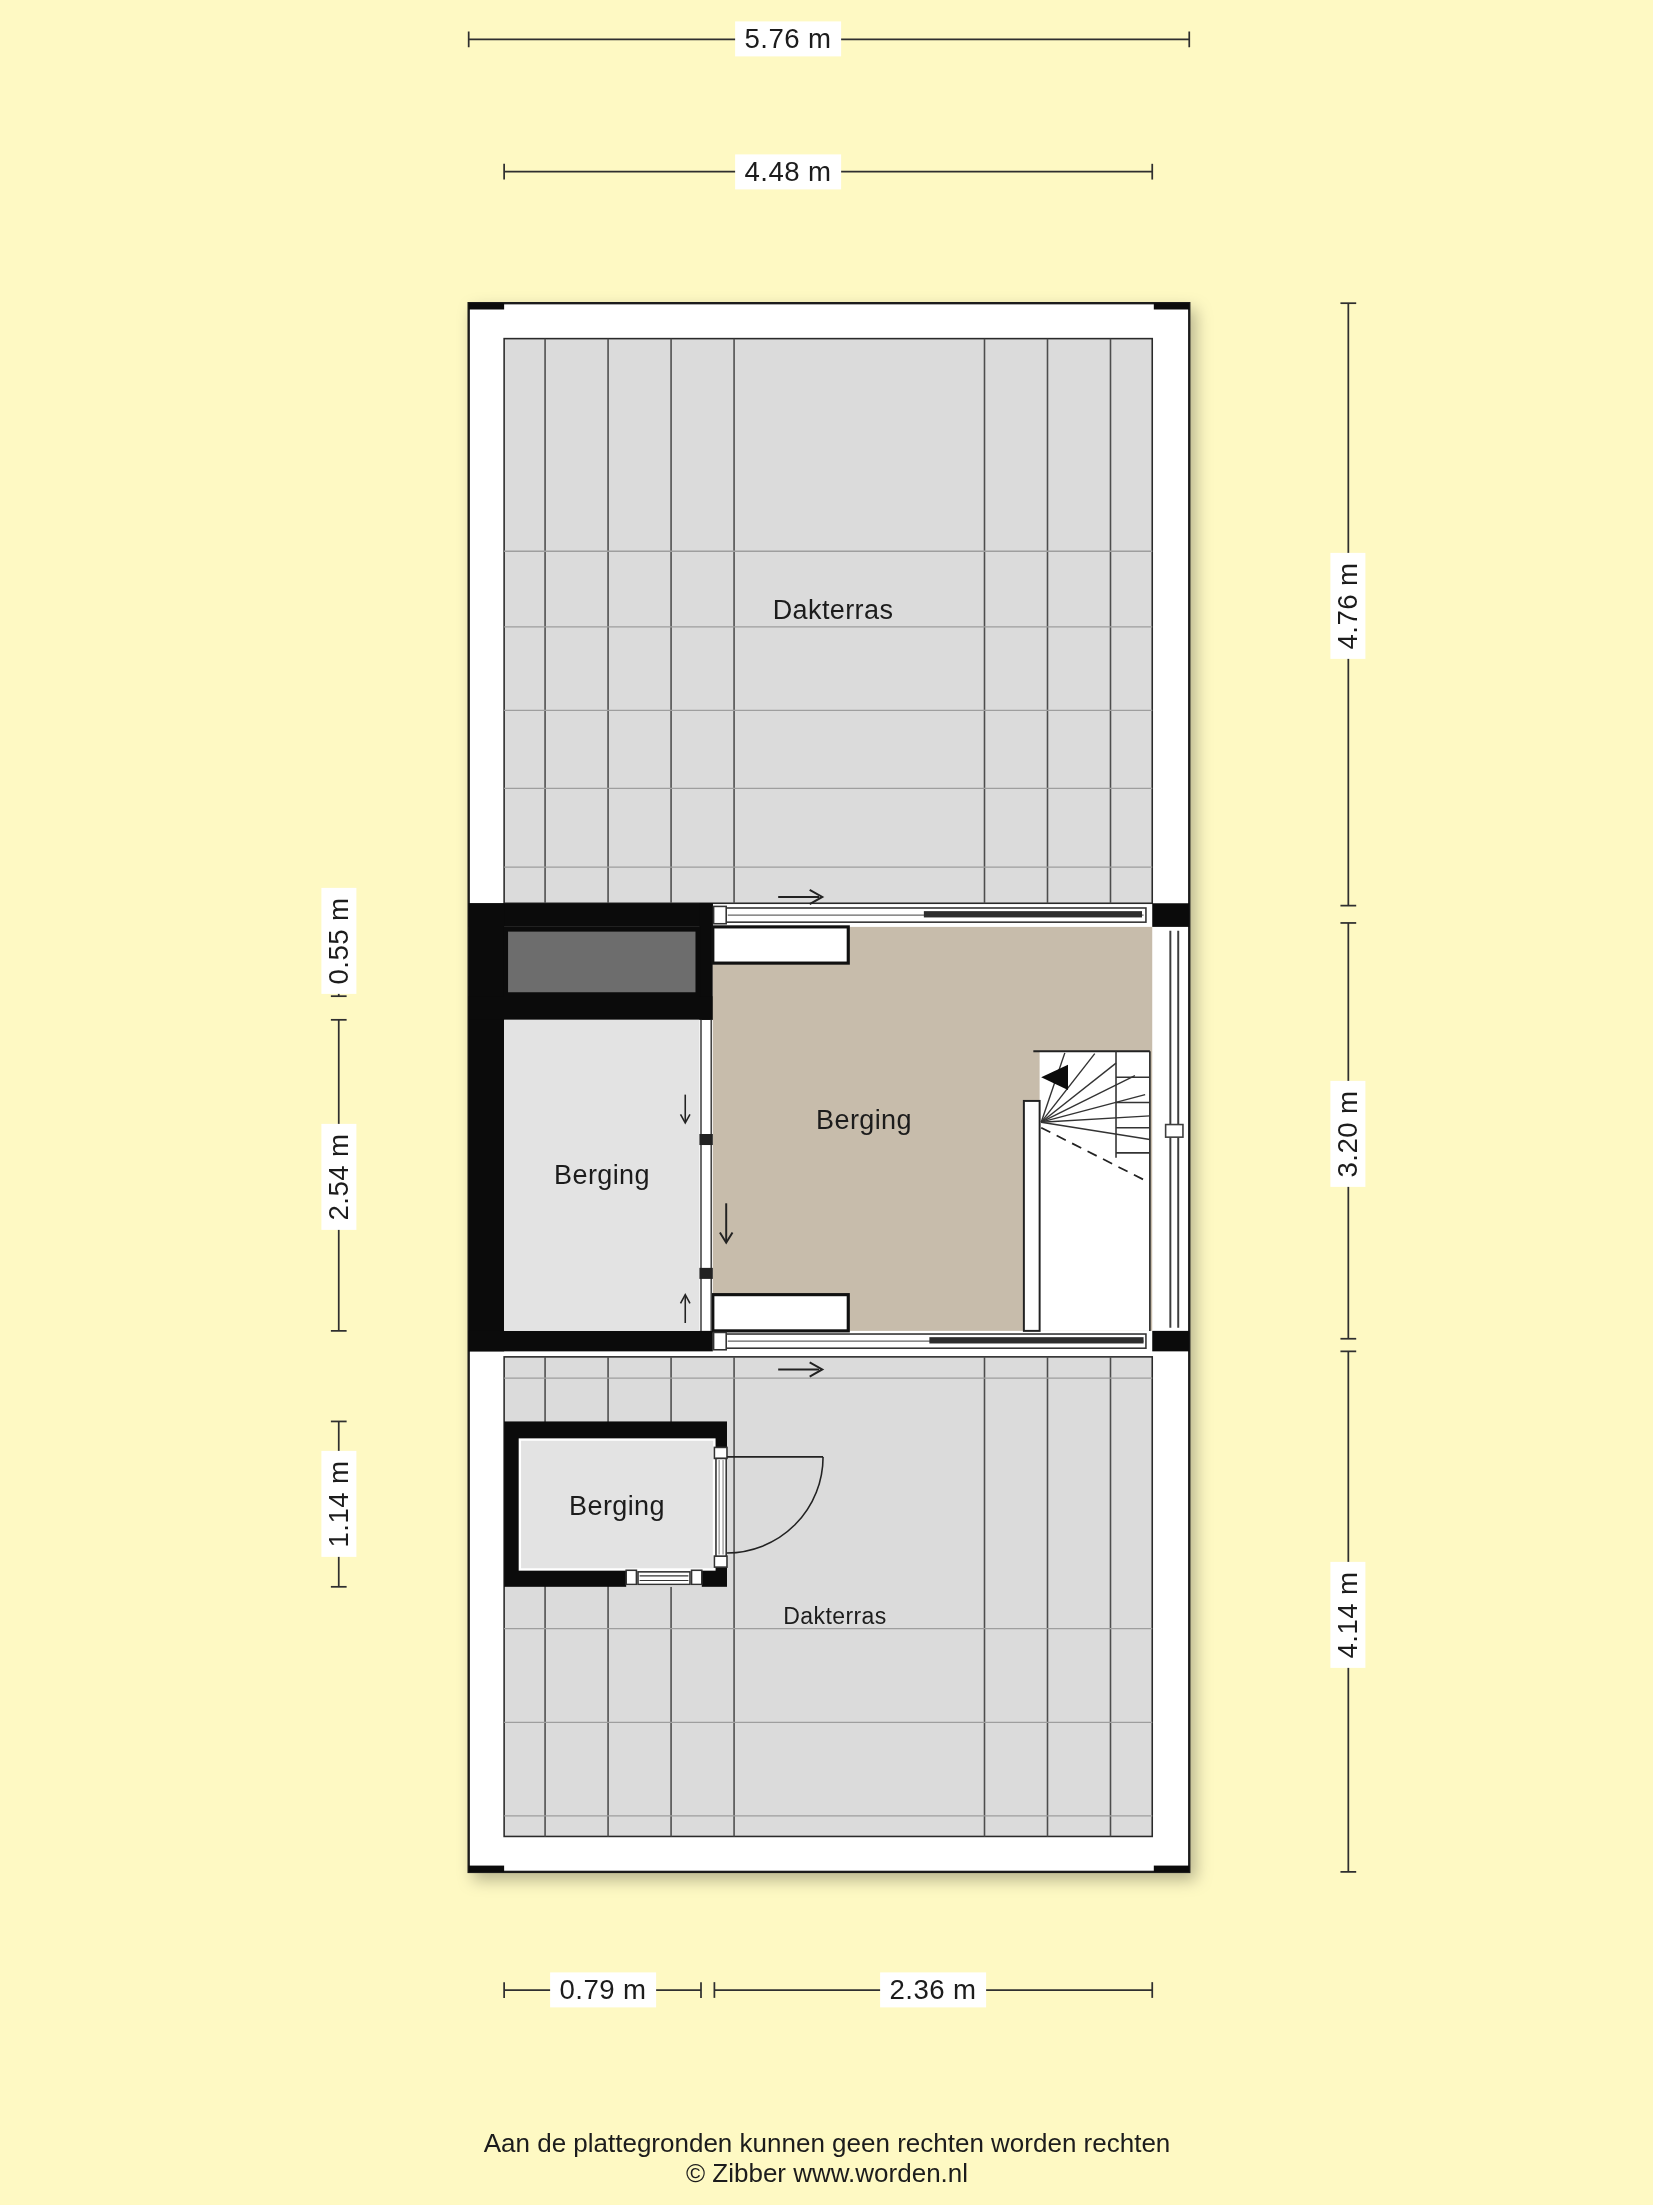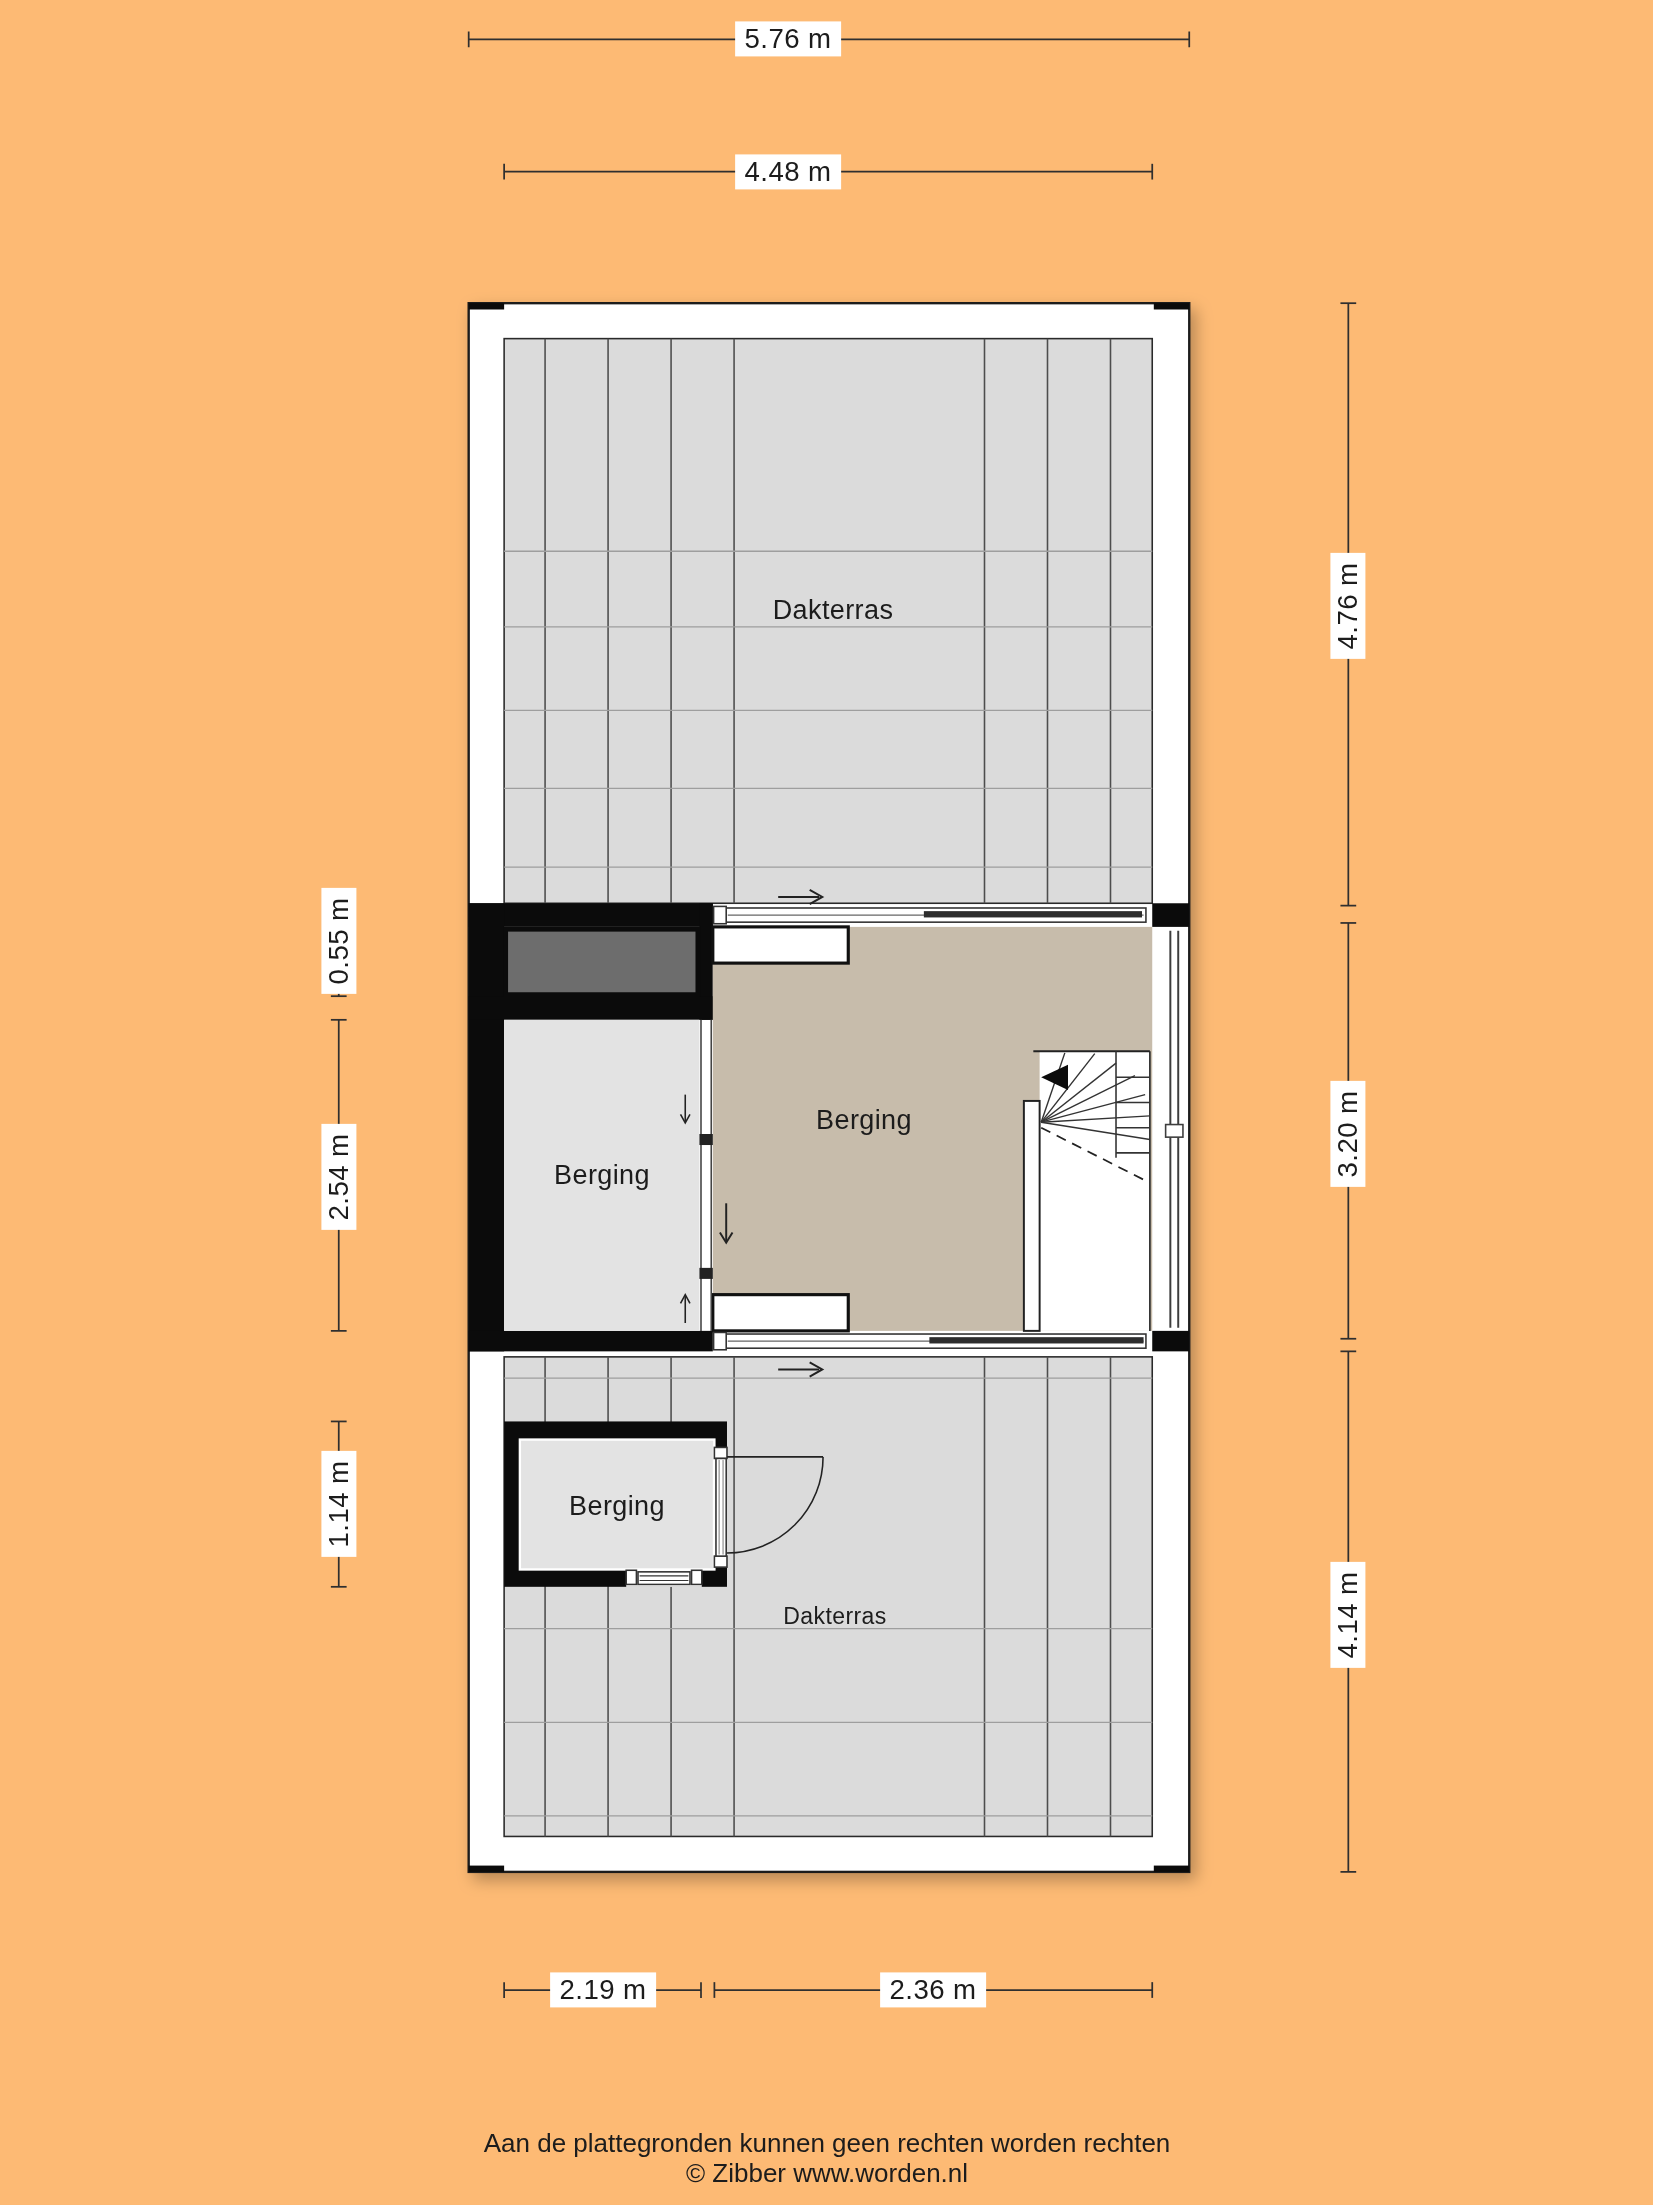--- a/index.html
+++ b/index.html
@@ -1,17 +1,17 @@
 <!DOCTYPE html>
 <html style="--wall: #0b0b0b; --tile: #dbdbdb; --tile-line-v: #4d4d4d; --tile-line-h: #9e9e9e; --overloop-floor: #c7bcab; --room-fill: #e3e3e3; --niche-fill: #6d6d6d; --dim-line: #2f2f2f; --outline: #1a1a1a; --text: #1c1c1c;font-size:12.6px"><head>
 <meta charset="utf-8">
 <style>
   html,body{margin:0;padding:0;background:#ffffff;}
   .canvas{
-    position:relative;width:1654px;height:2205px;background:#fdba74;
+    position:relative;width:1654px;height:2205px;background:#fef9c3;
     font-family:"Liberation Sans", sans-serif;color:var(--text,#1c1c1c);
     overflow:hidden;
   }
   .plan-svg{position:absolute;left:0;top:0;}
   .label{
     position:absolute;white-space:nowrap;
     transform:translate(-50%,-50%);
     font-size:27px;color:var(--text,#1c1c1c);
     letter-spacing:0.4px;
   }
@@ -242,21 +242,21 @@
   <span class="label dim" style="left:788px;top:172px;">4.48 m</span>
 
   <span class="label dim dim-v" style="left:1348px;top:606px;">4.76 m</span>
   <span class="label dim dim-v" style="left:1348px;top:1134px;">3.20 m</span>
   <span class="label dim dim-v" style="left:1348px;top:1615px;">4.14 m</span>
 
   <span class="label dim dim-v" style="left:339px;top:941px;">0.55 m</span>
   <span class="label dim dim-v" style="left:339px;top:1177px;">2.54 m</span>
   <span class="label dim dim-v" style="left:339px;top:1504px;">1.14 m</span>
 
-  <span class="label dim" style="left:603px;top:1990px;">2.19 m</span>
+  <span class="label dim" style="left:603px;top:1990px;">0.79 m</span>
   <span class="label dim" style="left:933px;top:1990px;">2.36 m</span>
 
   <span class="label room" style="left:833px;top:610px;">Dakterras</span>
   <span class="label room" style="left:864px;top:1120px;">Berging</span>
   <span class="label room" style="left:602px;top:1175px;">Berging</span>
   <span class="label room" style="left:617px;top:1506px;">Berging</span>
   <span class="label room room-small" style="left:835px;top:1616px;">Dakterras</span>
 
   <div class="footer-line" style="top:2128px;">Aan de plattegronden kunnen geen rechten worden rechten</div>
   <div class="footer-line" style="top:2158px;">© Zibber www.worden.nl</div>

